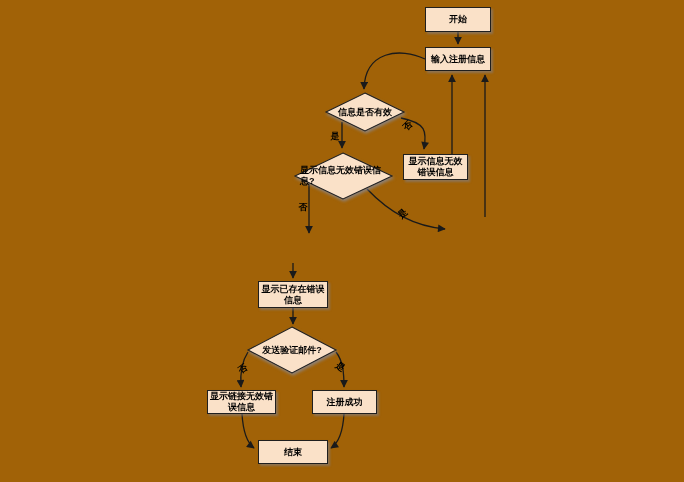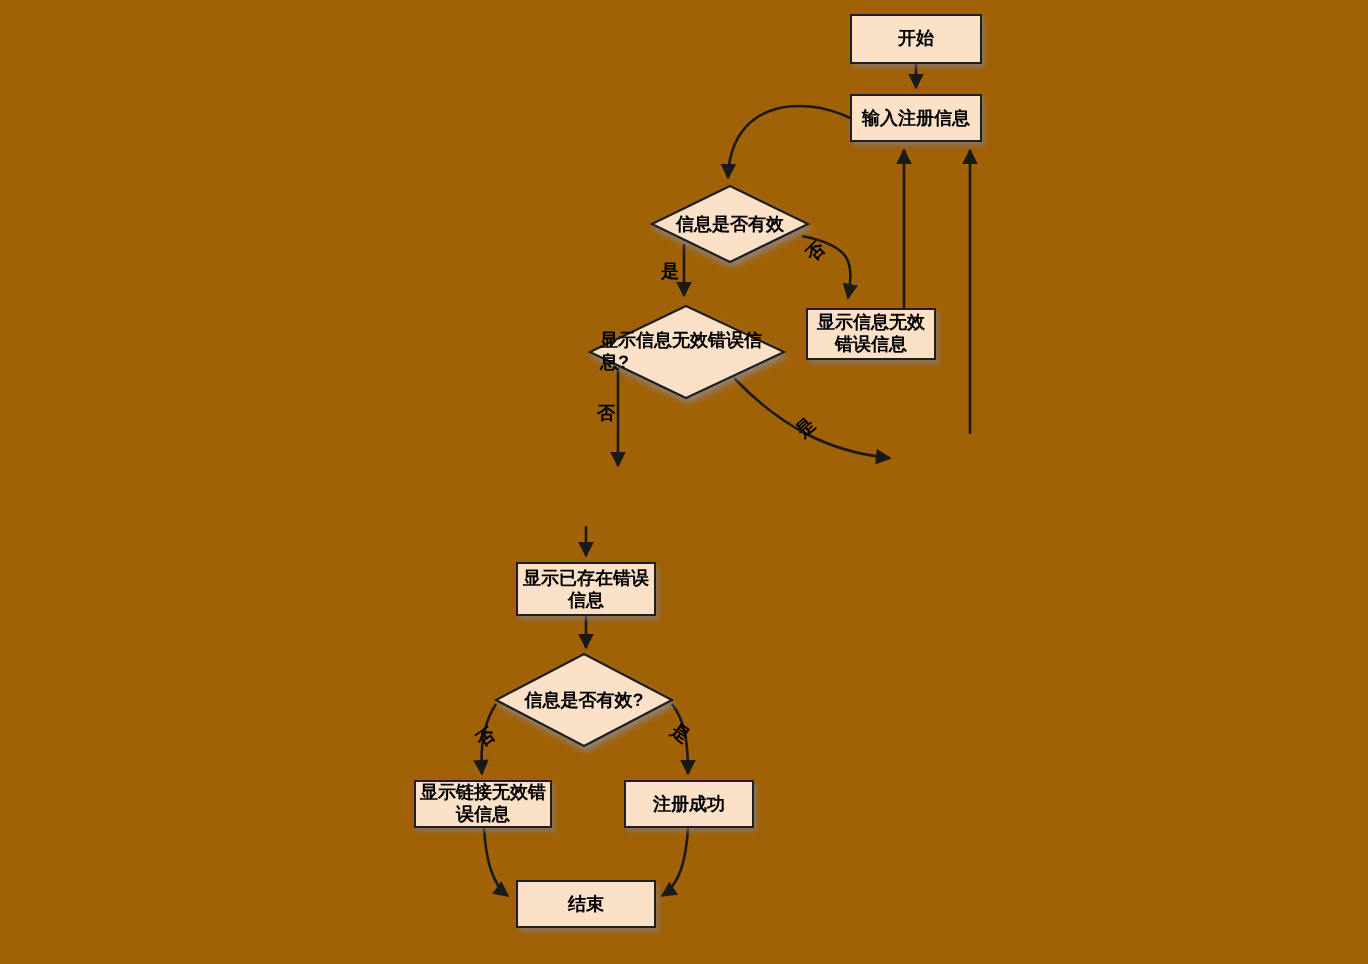--- a/index.html
+++ b/index.html
@@ -71,21 +71,21 @@
   <div class="flow-box" style="left:425px;top:7px;width:66px;height:25px">开始</div>
   <div class="flow-box" style="left:425px;top:47px;width:66px;height:24px">输入注册信息</div>
   <div class="flow-box" style="left:403px;top:154px;width:65px;height:26px">显示信息无效错误信息</div>
   <div class="flow-box" style="left:258px;top:281px;width:70px;height:27px">显示已存在错误信息</div>
   <div class="flow-box" style="left:207px;top:390px;width:69px;height:24px">显示链接无效错误信息</div>
   <div class="flow-box" style="left:312px;top:390px;width:65px;height:24px">注册成功</div>
   <div class="flow-box" style="left:258px;top:440px;width:70px;height:24px">结束</div>
 
   <div class="diamond-text" style="left:320px;top:102px;width:90px;height:21px">信息是否有效</div>
   <div class="diamond-text" style="left:300px;top:154px;width:87px;height:44px">显示信息无效错误信息?</div>
-  <div class="diamond-text" style="left:247px;top:339px;width:90px;height:22px">信息是否有效?</div>
+  <div class="diamond-text" style="left:247px;top:339px;width:90px;height:22px">发送验证邮件?</div>
 
   <div class="edge-label" style="left:335px;top:136px;transform:translate(-50%,-50%)">是</div>
   <div class="edge-label" style="left:408px;top:126px;transform:translate(-50%,-50%) rotate(-45deg)">否</div>
   <div class="edge-label" style="left:303px;top:207px;transform:translate(-50%,-50%)">否</div>
   <div class="edge-label" style="left:403px;top:214px;transform:translate(-50%,-50%) rotate(-42deg)">是</div>
   <div class="edge-label" style="left:243px;top:369px;transform:translate(-50%,-50%) rotate(-35deg)">否</div>
   <div class="edge-label" style="left:340px;top:367px;transform:translate(-50%,-50%) rotate(35deg)">是</div>
 
 </div>
 

